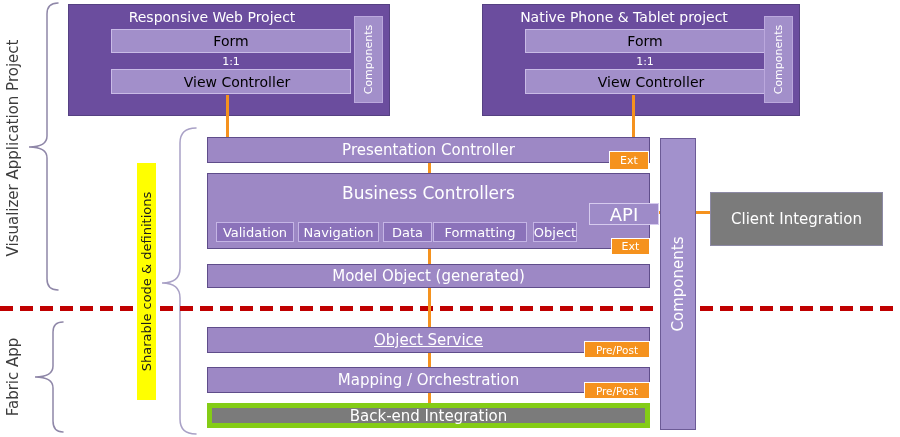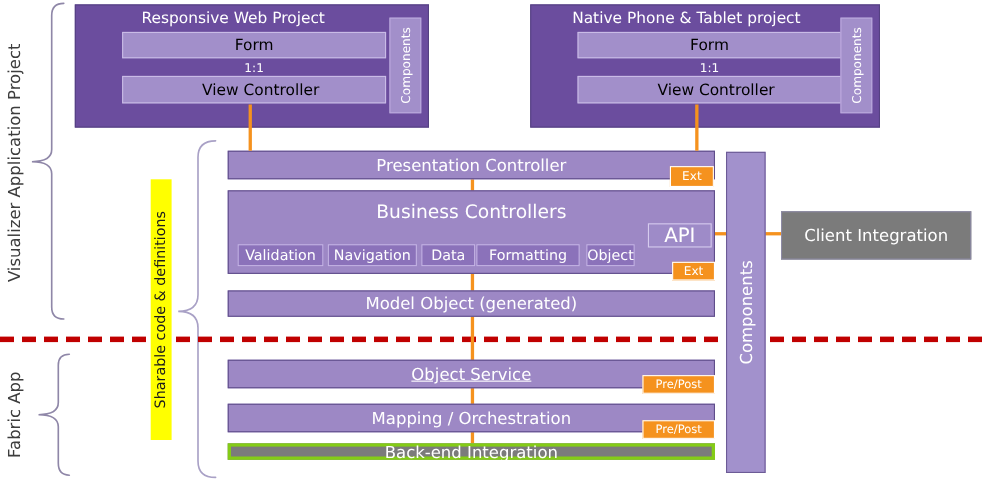--- a/index.html
+++ b/index.html
@@ -71,44 +71,44 @@
   .biz-item {
     position:absolute; top:48px; height:20px; background:#8b72ba;
     border:1px solid #c5b5e5; color:#fff; font-size:13px; box-sizing:border-box;
   }
   .bi-0 { left:8px;   width:78px; }
   .bi-1 { left:90px;  width:81px; }
   .bi-2 { left:175px; width:49px; }
   .bi-3 { left:225px; width:94px; }
   .bi-4 { left:325px; width:44px; }
   .api-box {
-    position:absolute; left:381px; top:29px; width:58px; height:22px;
+    position:absolute; left:381px; top:29px; width:70px; height:22px;
     background:#9e8bc8; border:1px solid #d6cbee; color:#fff; font-size:18px; box-sizing:border-box;
   }
   .row-model   { top:264px; height:24px; }
   .row-objsvc  { top:327px; height:26px;text-decoration:underline; }
   .row-mapping { top:367px; height:26px; }
-  .row-backend { top:403px; height:15px; background:#7b7b7b; border:3px solid #84cc16; }
+  .row-backend { top:403px; height:25px; background:#7b7b7b; border:5px solid #84cc16; }
   
   .badge {
     position:absolute; background:#f5921e; border:1px solid #ffffff;
     color:#fff; z-index:3; box-sizing:border-box;
   }
   .ext-1 { left:609px; top:151px; width:40px; height:19px; font-size:11px; }
   .ext-2 { left:611px; top:238px; width:39px; height:17px; font-size:11px; }
   .pp-1  { left:584px; top:341px; width:66px; height:17px; font-size:10.5px; }
   .pp-2  { left:584px; top:382px; width:66px; height:17px; font-size:10.5px; }
   
   .components-tall {
     position:absolute; left:660px; top:138px; width:36px; height:292px;
     background:#a291cc; border:1px solid #6c5b96; z-index:2; box-sizing:border-box;
   }
   .components-tall span { transform:rotate(-90deg); white-space:nowrap; color:#fff; font-size:15px; }
   .client-box {
-    position:absolute; left:710px; top:192px; width:173px; height:44px;
+    position:absolute; left:710px; top:192px; width:173px; height:54px;
     background:#7b7b7b; border:1px solid #8d8aa5; color:#fff; font-size:15px;
     z-index:2; box-sizing:border-box;
   }
 </style>
 </head>
 <body>
 
 <div class="canvas">
 
   <svg class="braces" width="900" height="437" viewBox="0 0 900 437">

